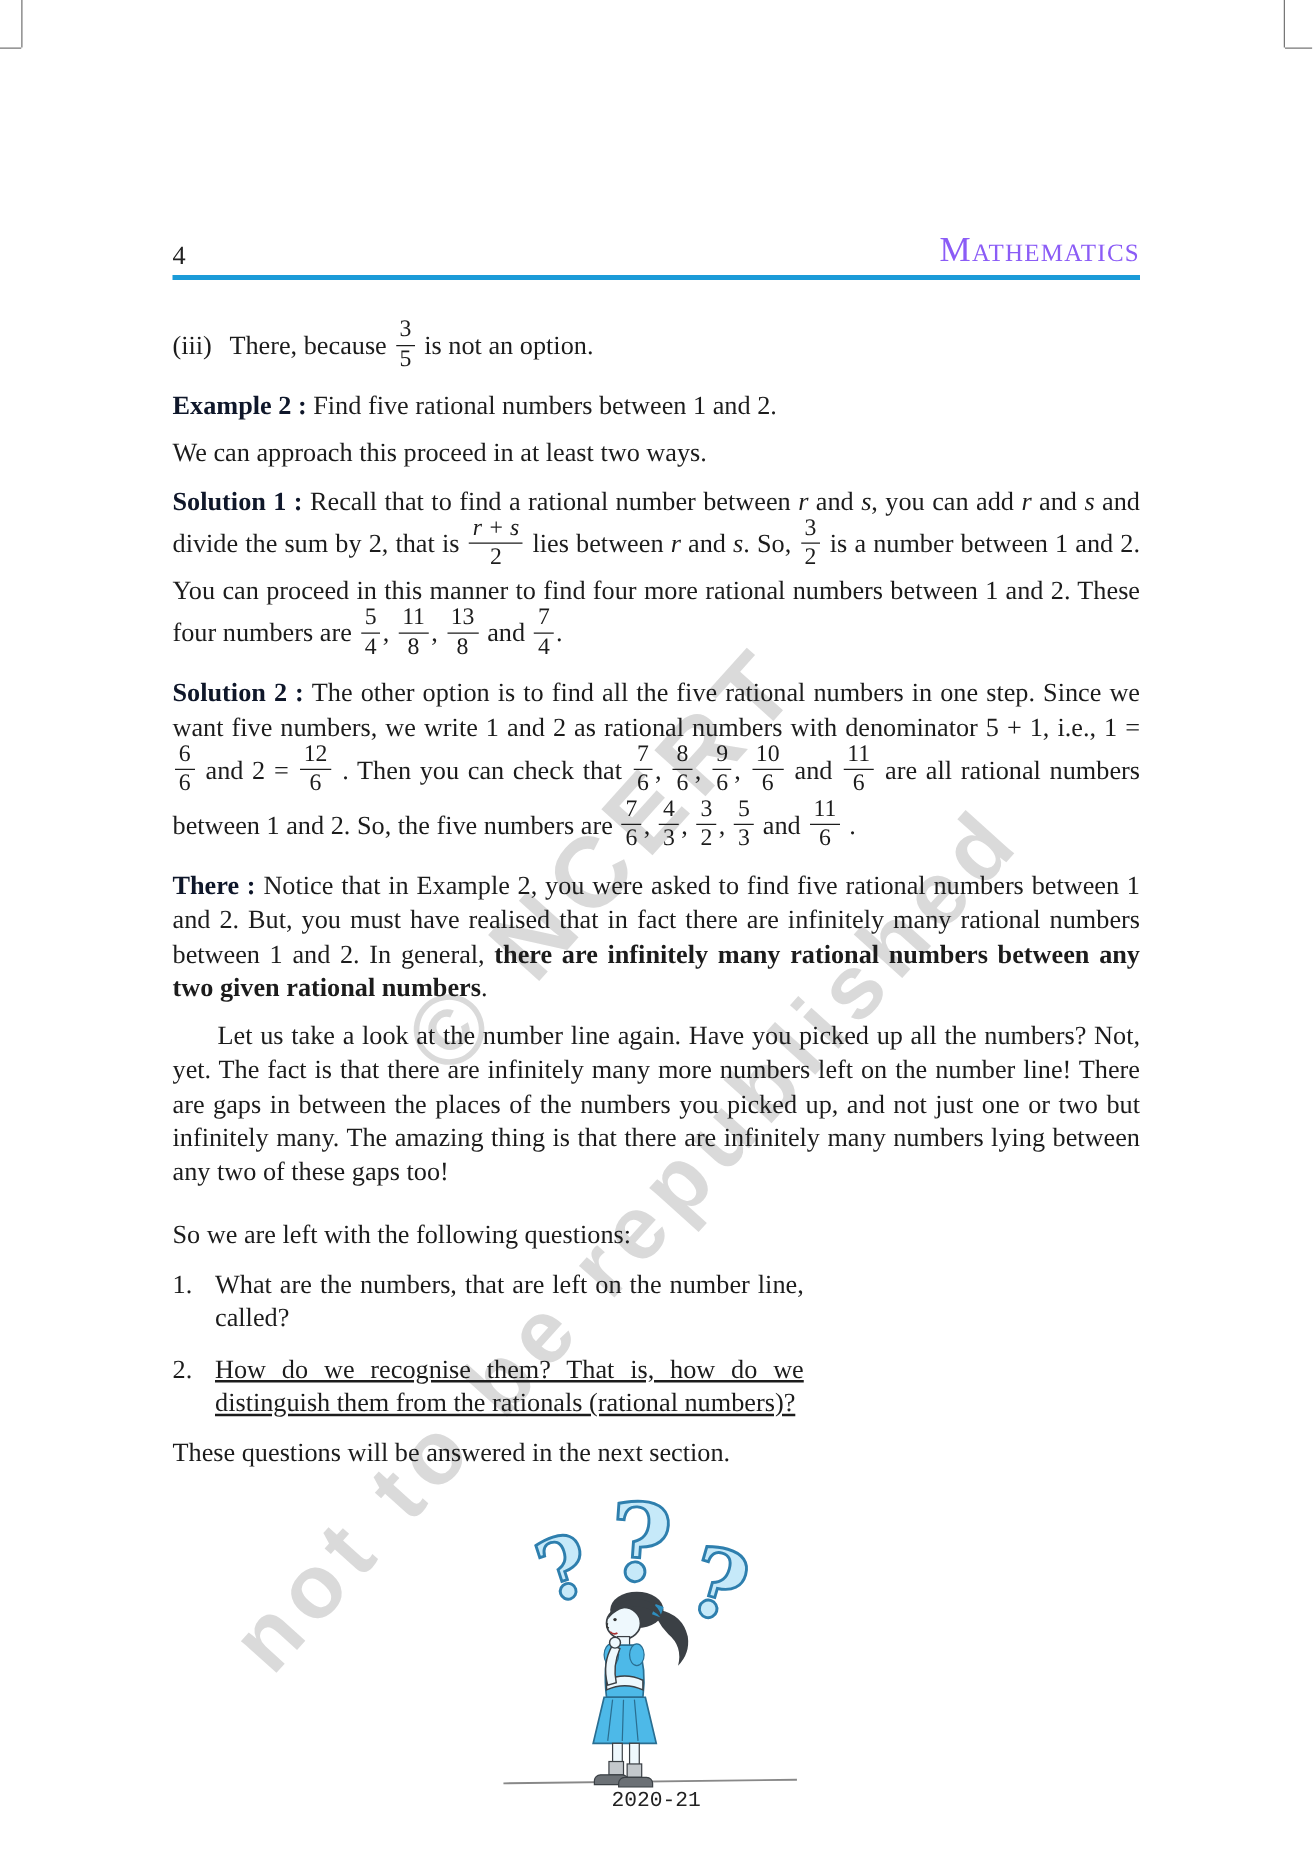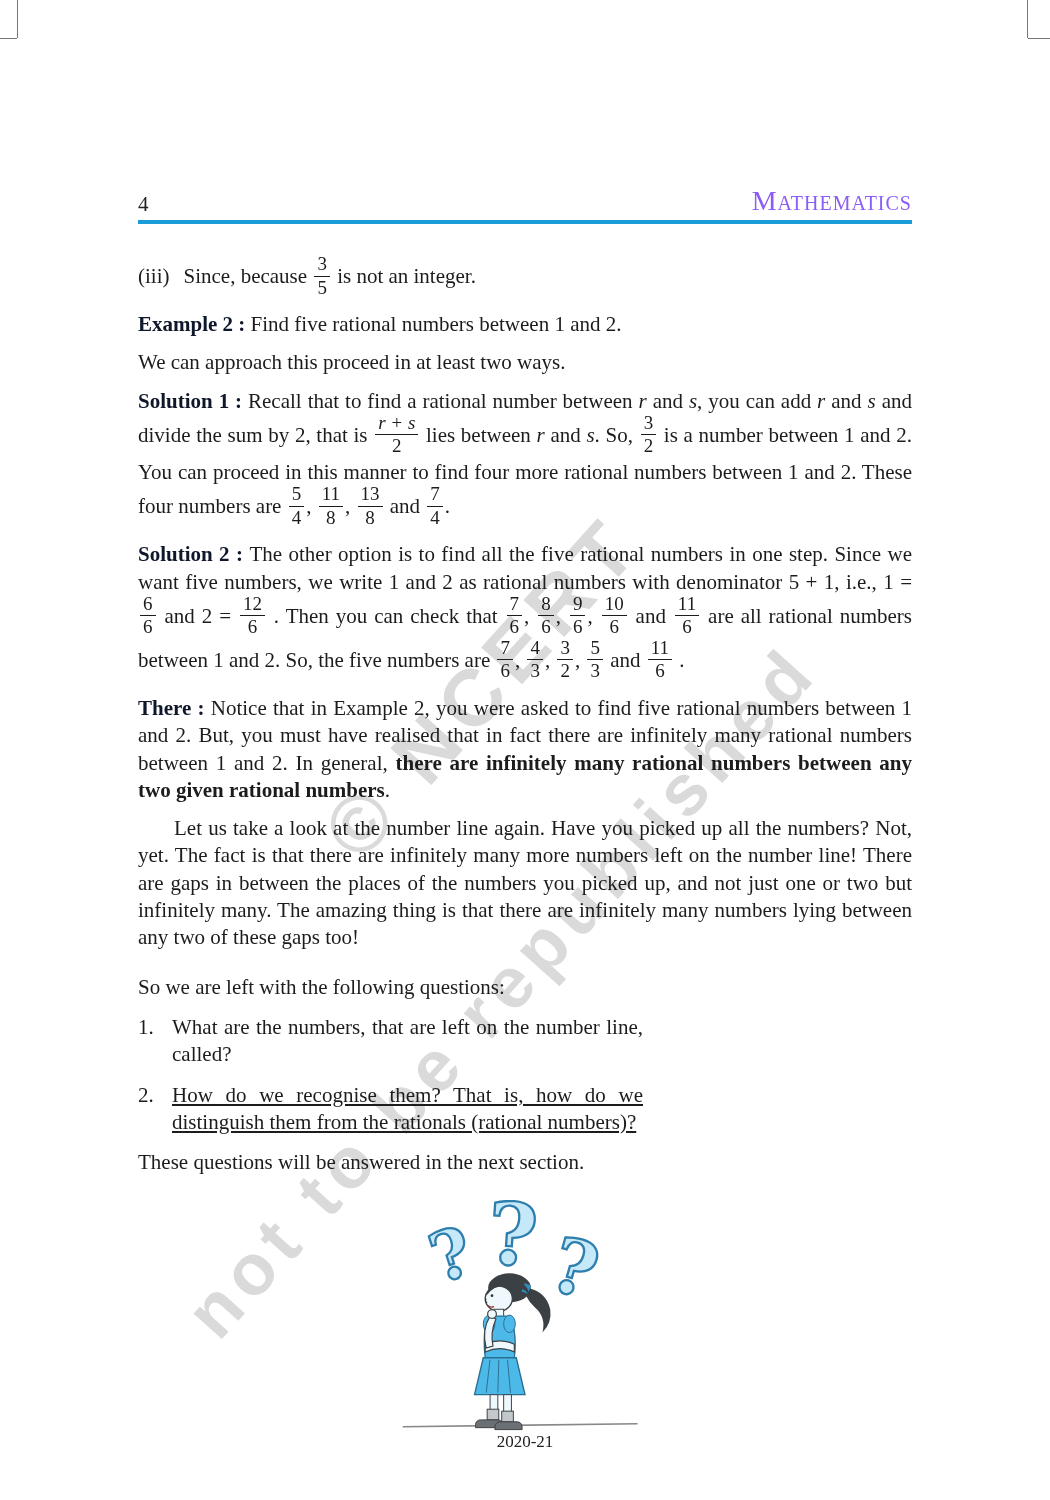--- a/index.html
+++ b/index.html
@@ -38,21 +38,21 @@
   .frac.itn .fnum { font-style:italic; }
 
   .bottom-flex { display:flex; margin-top:6px;flex-direction:column; }
   .bottom-left { width:505px; }
   .bottom-right { flex:1; display:flex; justify-content:center; align-items:flex-start; }
   .qrow { display:flex; margin:13px 0; }
   .qnum { width:34px; flex:none; }
   .qtext { flex:1; text-align:justify; }
 
   .footer { position:absolute; left:0; right:0; top:1432px; text-align:center;
-            font-family:Liberation Serif, serif; font-size:17px; color:#222; z-index:1; }
+            font-family:Liberation Mono, monospace; font-size:17px; color:#222; z-index:1; }
 </style>
 </head>
 <body>
 
 <div class="page">
 
   <div class="cropmark cm-tl-v"></div>
   <div class="cropmark cm-tl-h"></div>
   <div class="cropmark cm-tr-v"></div>
   <div class="cropmark cm-tr-h"></div>
@@ -61,24 +61,24 @@
   <div class="watermark wm2">not to be republished</div>
 
   <div class="content">
 
     <div class="pagehead">
       <span class="pagenum">4</span>
       <span class="runtitle">Mathematics</span>
     </div>
     <div class="rule"></div>
 
-    <p class="para first"><span class="iii-label">(iii)</span><span>Since, because </span><span class="frac">
+    <p class="para first"><span class="iii-label">(iii)</span><span>There, because </span><span class="frac">
           <span class="fnum">3</span>
           <span class="fden">5</span>
-        </span><span> is not an integer.</span></p>
+        </span><span> is not an option.</span></p>
 
     <p class="para"><span class="bluehead">Example 2 : </span><span>Find five rational numbers between 1 and 2.</span></p>
 
     <p class="para"><span>We can approach this proceed in at least two ways.</span></p>
 
     <p class="para"><span class="bluehead">Solution 1 : </span><span>Recall that to find a rational number between </span><span class="it">r</span><span> and </span><span class="it">s</span><span>, you can add </span><span class="it">r</span><span> and </span><span class="it">s</span><span> and divide the sum by 2, that is </span><span class="frac itn">
           <span class="fnum">r + s</span>
           <span class="fden">2</span>
         </span><span> lies between </span><span class="it">r</span><span> and </span><span class="it">s</span><span>. So, </span><span class="frac">
           <span class="fnum">3</span>

